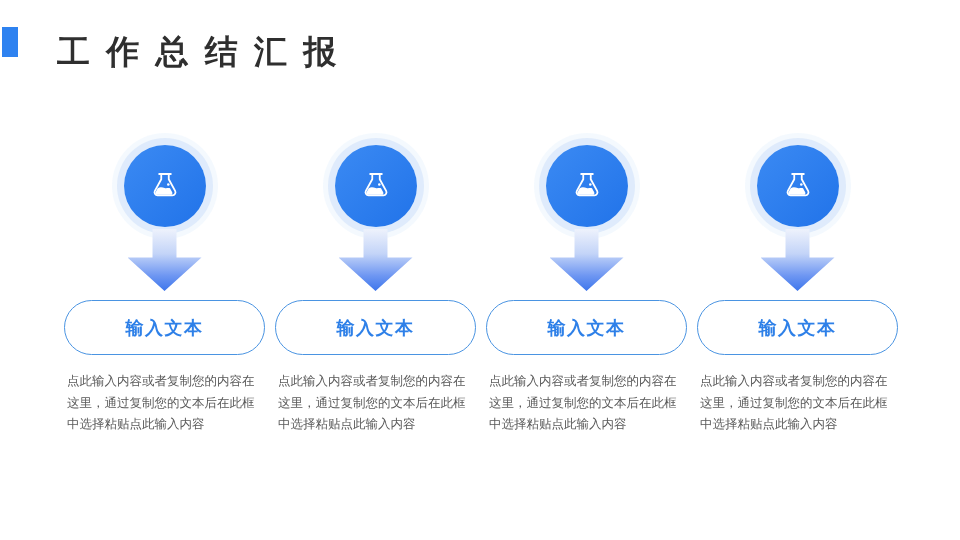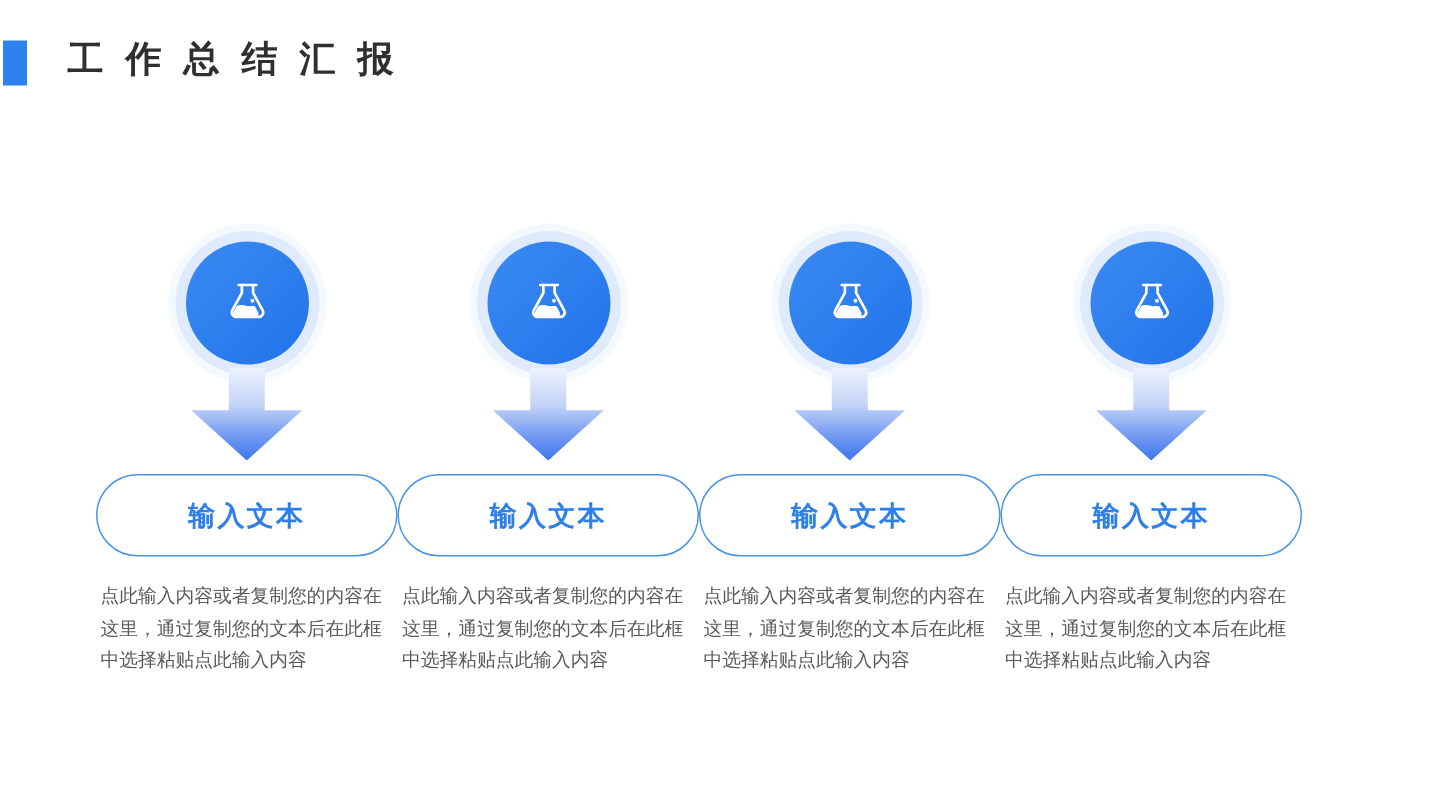--- a/index.html
+++ b/index.html
@@ -13,33 +13,35 @@
   .slide { position: absolute; inset: 0; }
 
   
   .title-accent {
     position: absolute; left: 2px; top: 27px;
     width: 16px; height: 30px;
     background: var(--accent, #2e82f0);
   }
   .page-title {
     position: absolute; left: 45px; top: 22px;
-    margin: 0;
-    font-size: 24px; line-height: 36px;
+    margin: 12px;
+    font-size: 33px; line-height: 36px;
     font-weight: 700;
     letter-spacing: 4px;
     color: var(--title-text, #2f2f2f);
     white-space: nowrap;
+    font-family: Liberation Serif, serif;
   }
 
   
   .steps-grid {
-    position: absolute; left: 64px; top: 154px;
+    position: absolute; left: 64px; top: 138px;
     display: grid;
     grid-template-columns: repeat(4, 201px);
+    column-gap: 10px;
   }
   .step-column {
     display: flex; flex-direction: column; align-items: center;
   }
 
   
   .step-circle {
     width: 82px; height: 82px;
     margin-top: 7px;
     border-radius: 50%;

